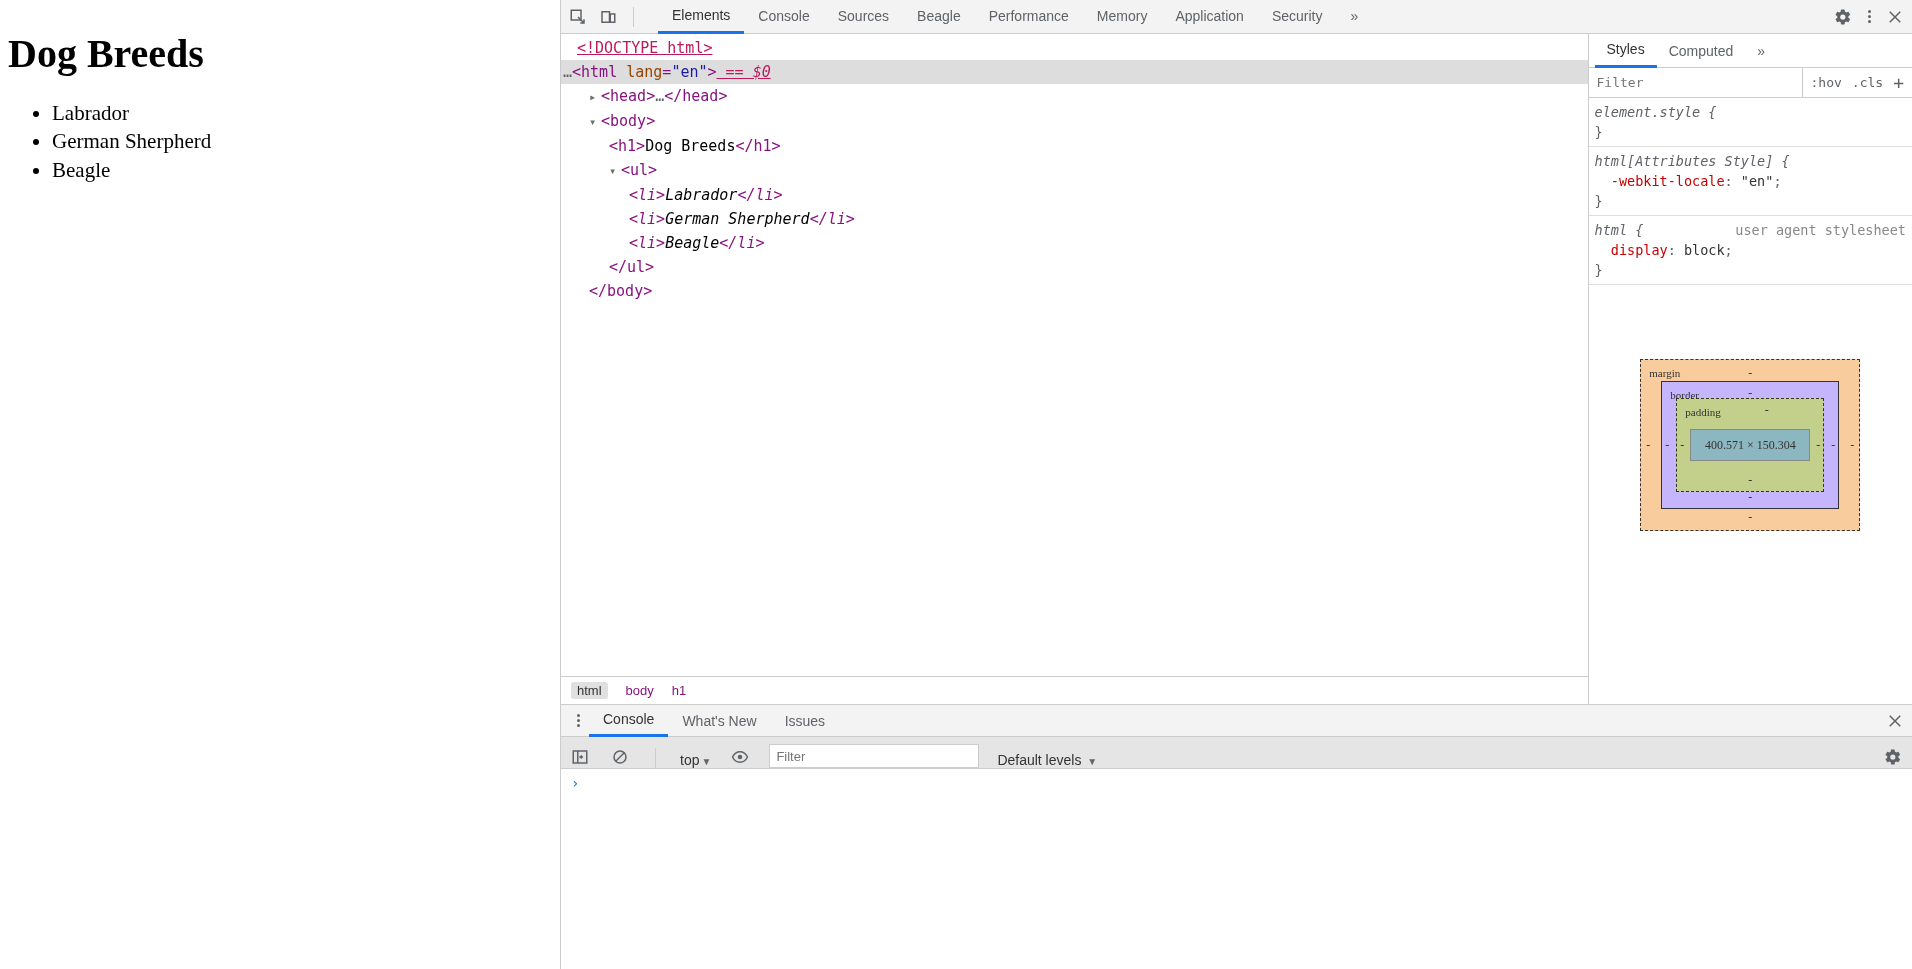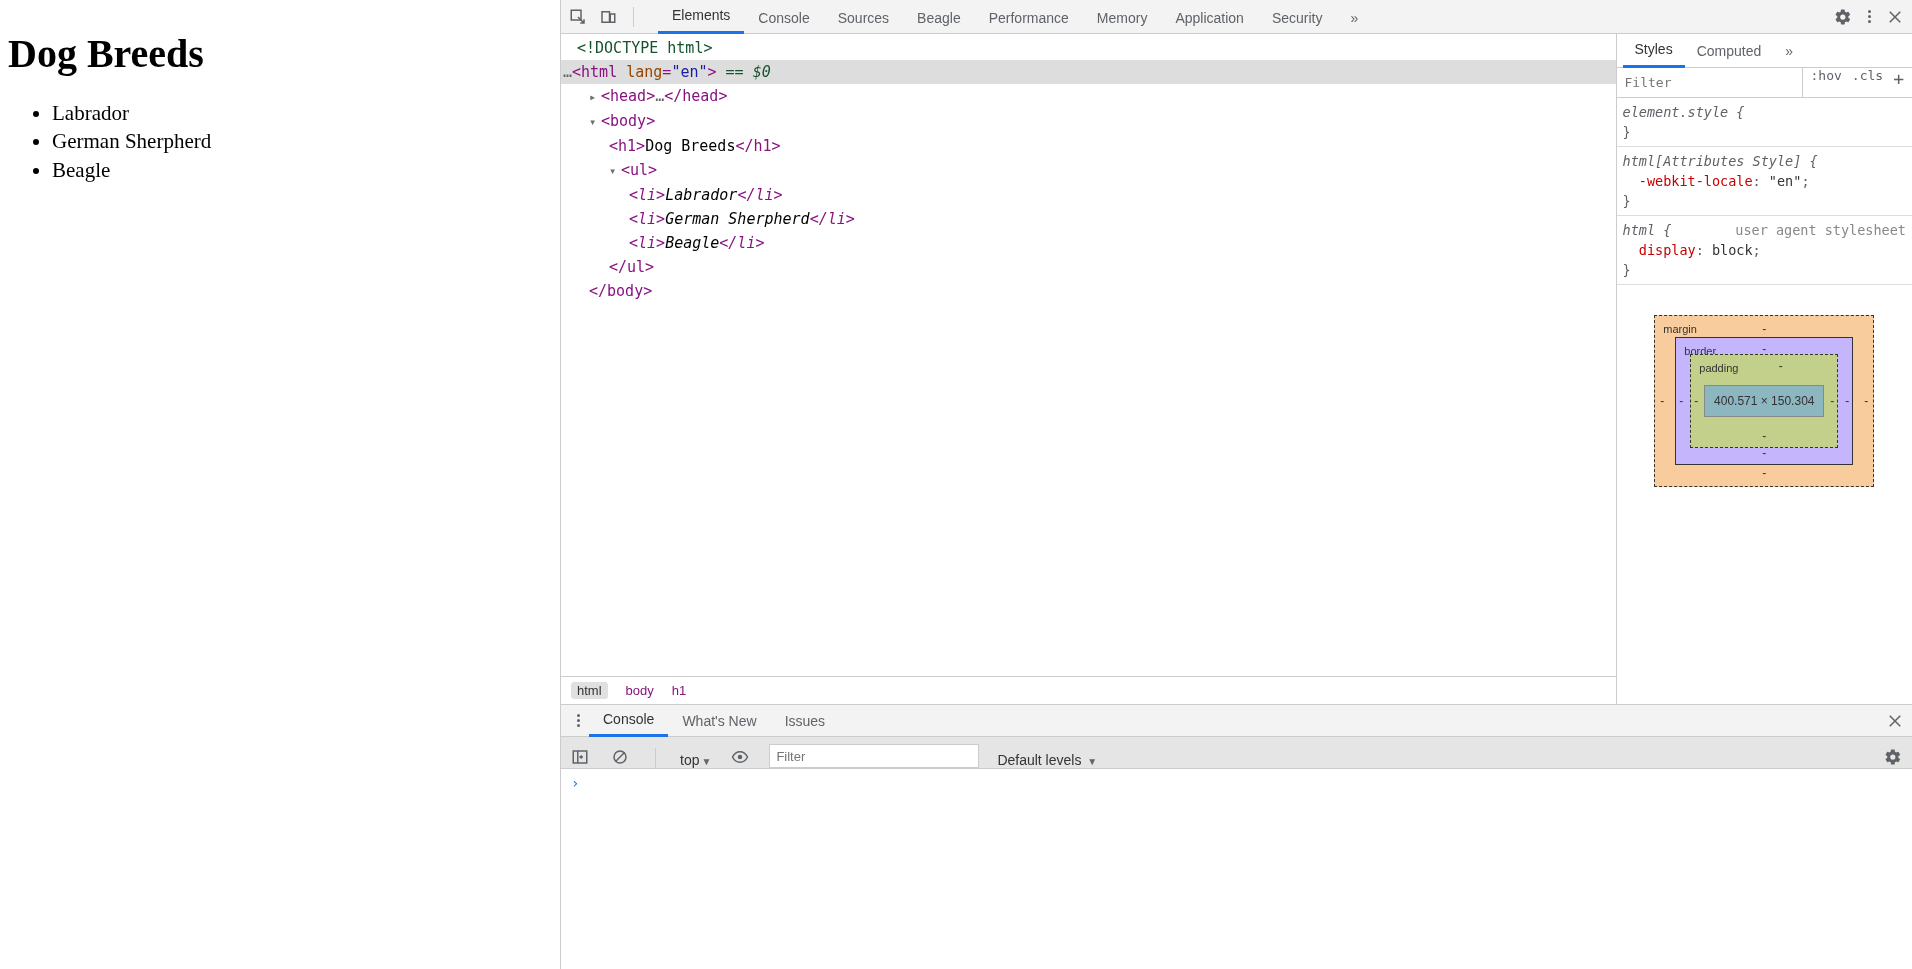--- a/index.html
+++ b/index.html
@@ -33,21 +33,21 @@
 .dt-toolbar {
   display: flex;
   align-items: center;
   height: 34px;
   border-bottom: 1px solid #ccc;
   background: #f3f3f3;
   padding: 0 6px;
   gap: 4px;
 }
 .dt-toolbar .tb-left { display: flex; align-items: center; gap: 8px; }
-.dt-toolbar .tabs { display: flex; align-items: flex-end; margin-left: 14px; gap: 0; }
+.dt-toolbar .tabs { display: flex; align-items: flex-start; margin-left: 14px; gap: 0; }
 .dt-toolbar .tab {
   padding: 0 14px;
   line-height: 32px;
   color: #5f6368;
   cursor: default;
   white-space: nowrap;
 }
 .dt-toolbar .tab.active { color: #333; border-bottom: 3px solid #1a73e8; line-height: 31px; }
 .dt-toolbar .spacer { flex: 1; }
 .icon-btn { display: inline-flex; align-items: center; justify-content: center; width: 22px; height: 22px; color: #5f6368; }
@@ -71,21 +71,21 @@
 }
 .tree .line { white-space: pre; padding-left: 8px; }
 .tree .l0 { padding-left: 16px; }
 .tree .l1 { padding-left: 28px; }
 .tree .l2 { padding-left: 48px; }
 .tree .l3 { padding-left: 68px; font-style: italic; }
 .tree .hl { background: #dddddd; }
 .tag { color: #881280; }
 .attr-name { color: #994500; }
 .attr-val { color: #1a1aa6; }
-.gray { color: #14532d; }
+.gray { color: #be185d; text-decoration: underline; }
 .ital { font-style: italic; }
 .text { color: #000; }
 .arrow { display: inline-block; width: 12px; color: #6e6e6e; font-size: 12px; }
 .ellips { color: #5f6368; }
 
 .breadcrumbs {
   height: 28px;
   border-top: 1px solid #ccc;
   display: flex;
   align-items: center;
@@ -118,40 +118,40 @@
 .styles-filter input {
   flex: 1;
   min-width: 0;
   height: 100%;
   padding: 0 8px;
   border: none;
   outline: none;
   font-family: inherit;
   font-size: 13px;
 }
-.styles-filter .tokens { display: flex; gap: 10px; padding: 0 8px; color: #5f6368; border-left: 1px solid #ccc; height: 100%; }
+.styles-filter .tokens { display: flex; align-items: center; gap: 10px; padding: 0 8px; color: #5f6368; border-left: 1px solid #ccc; height: 100%; margin-left: 28px; }
 .styles-filter .plus { font-size: 18px; color: #5f6368; }
 
 .rules {
   flex: 1;
   overflow: auto;
   font-family: Menlo, Consolas, monospace;
   font-size: 13.5px;
   line-height: 20px;
   color: #5f6368;
 }
 .rule { border-bottom: 1px solid #ddd; padding: 4px 6px; }
 .rule .sel { font-style: italic; }
 .rule .prop { color: #c80000; }
 .rule .val { color: #333; }
 .rule .src { float: right; color: #888; }
 
 
 .boxmodel-wrap { display:flex; justify-content:center; padding: 30px 0 20px; }
-.bm { position: relative; font-family: Liberation Sans, sans-serif; font-size: 12px; color: #333; }
+.bm { position: relative; font-family: Liberation Serif, serif; font-size: 12px; color: #333; margin-top: 44px; }
 .bm .label { position:absolute; top: 3px; left: 8px; font-size: 11px; }
 .bm-margin { width: 220px; height: 172px; background:#f9cc9d; border:1px dashed #333; position:relative; display:flex; align-items:center; justify-content:center;}
 .bm-border { width: 178px; height: 128px; background:#c4b5fd; border:1px solid #333; position:relative; display:flex; align-items:center; justify-content:center;}
 .bm-padding { width: 148px; height: 94px; background:#c3d08b; border:1px dashed #333; position:relative; display:flex; align-items:center; justify-content:center;}
 .bm-content { width: 120px; height: 32px; background:#8cb6c0; border:1px solid #888; display:flex; align-items:center; justify-content:center; font-size:12px;}
 .bm .dash { color:#333; }
 
 
 .drawer {
   border-top: 1px solid #ccc;

